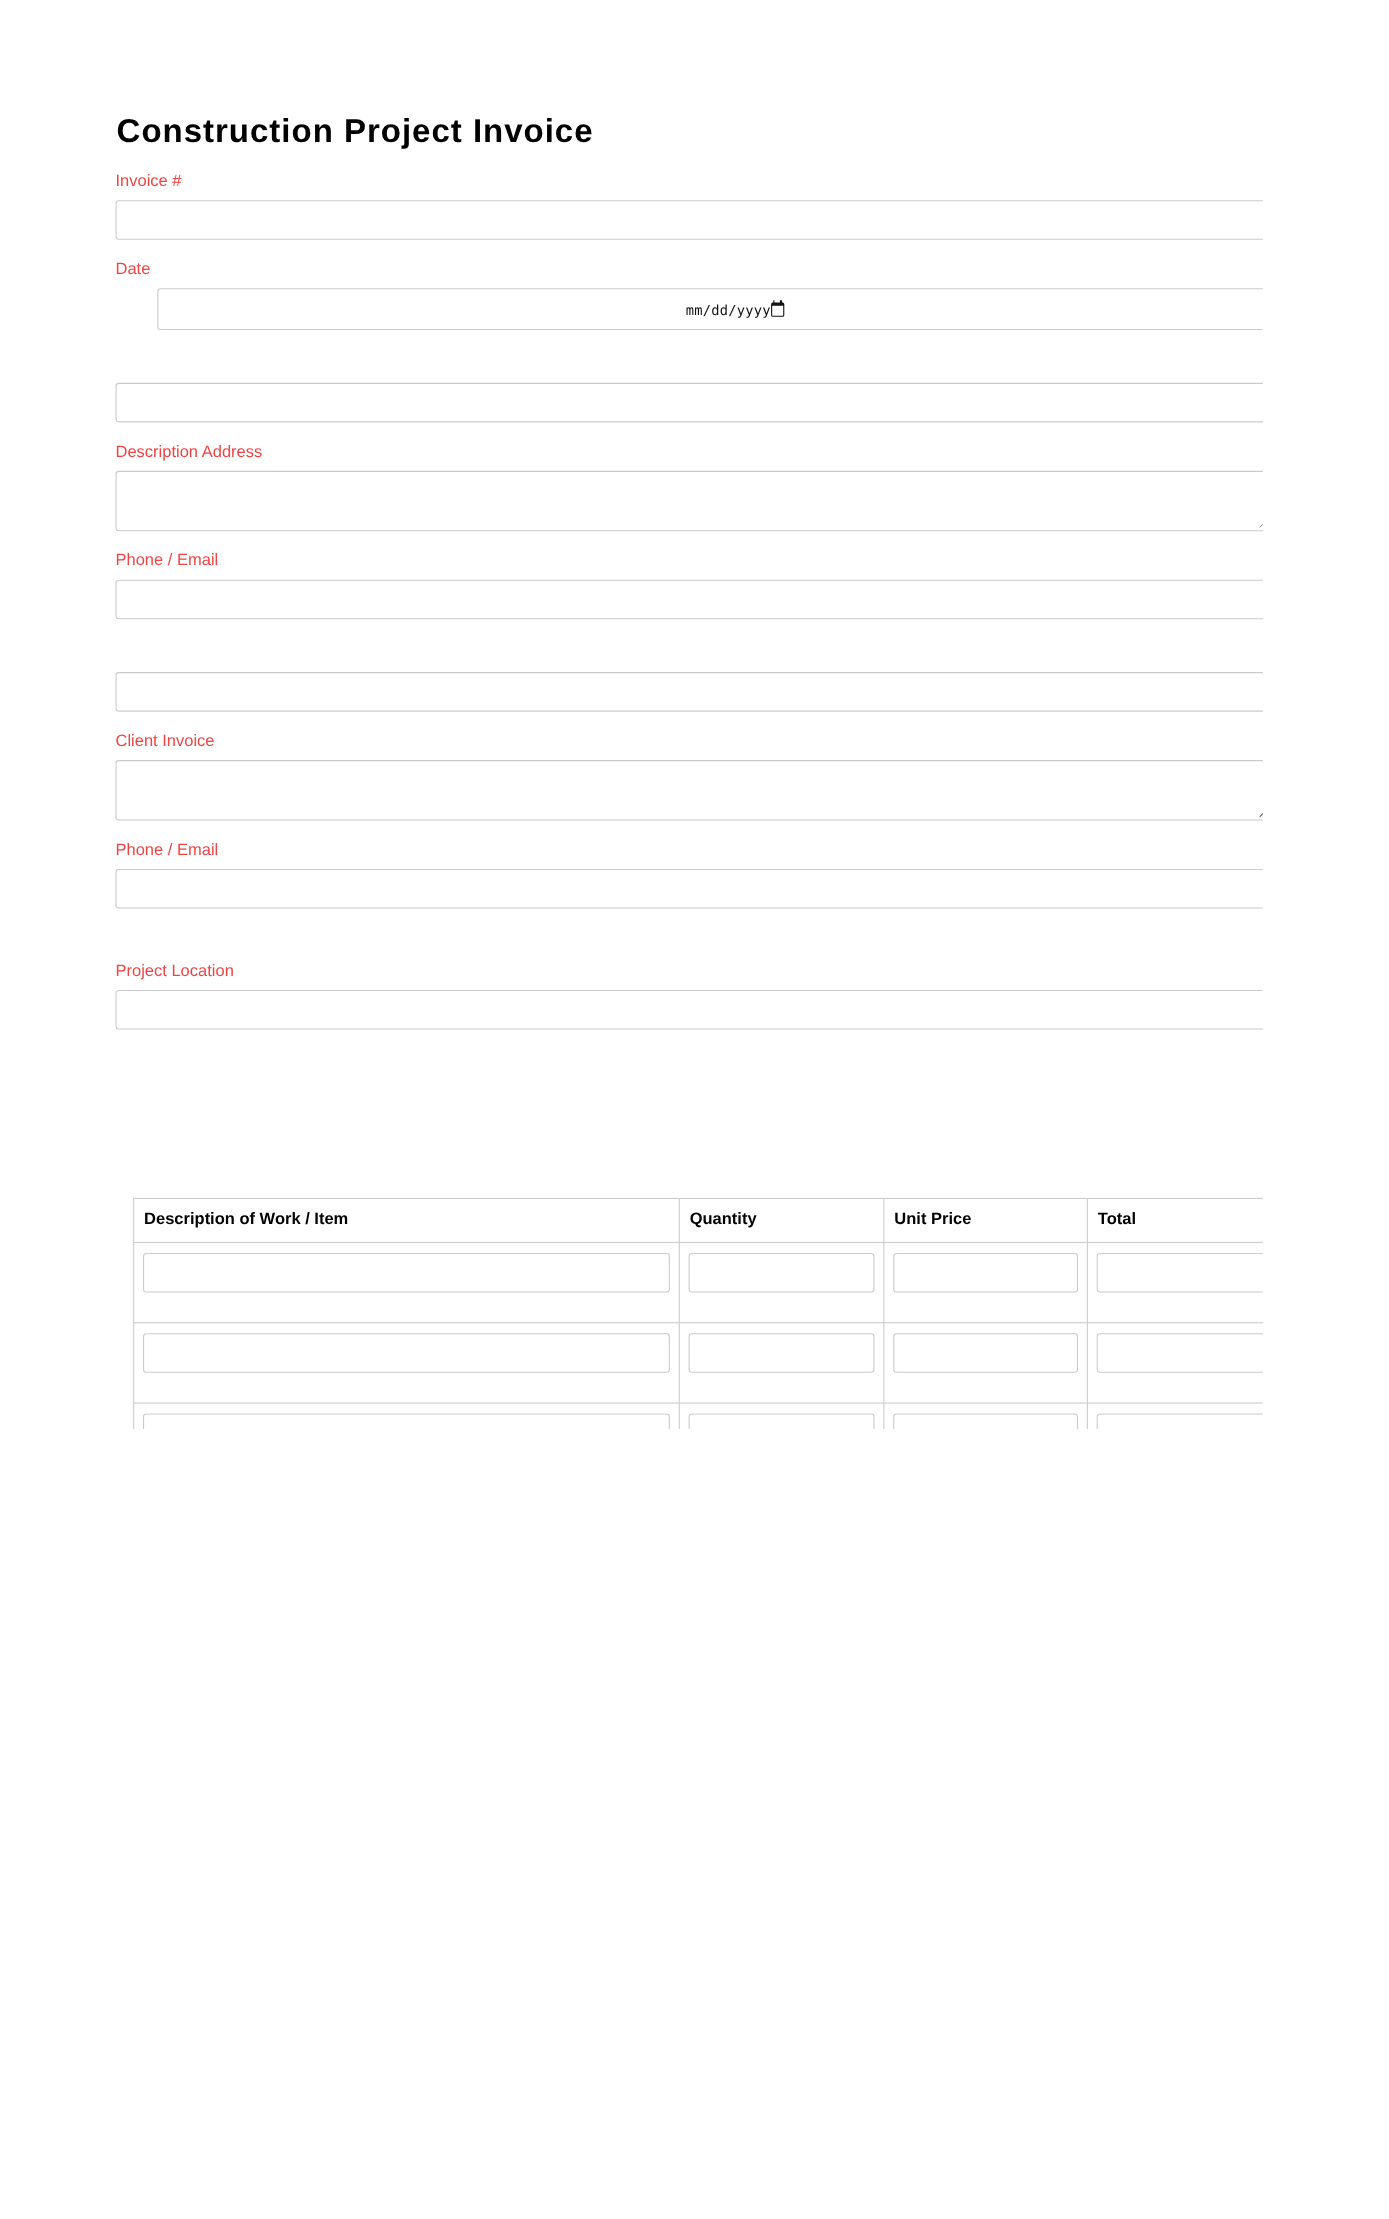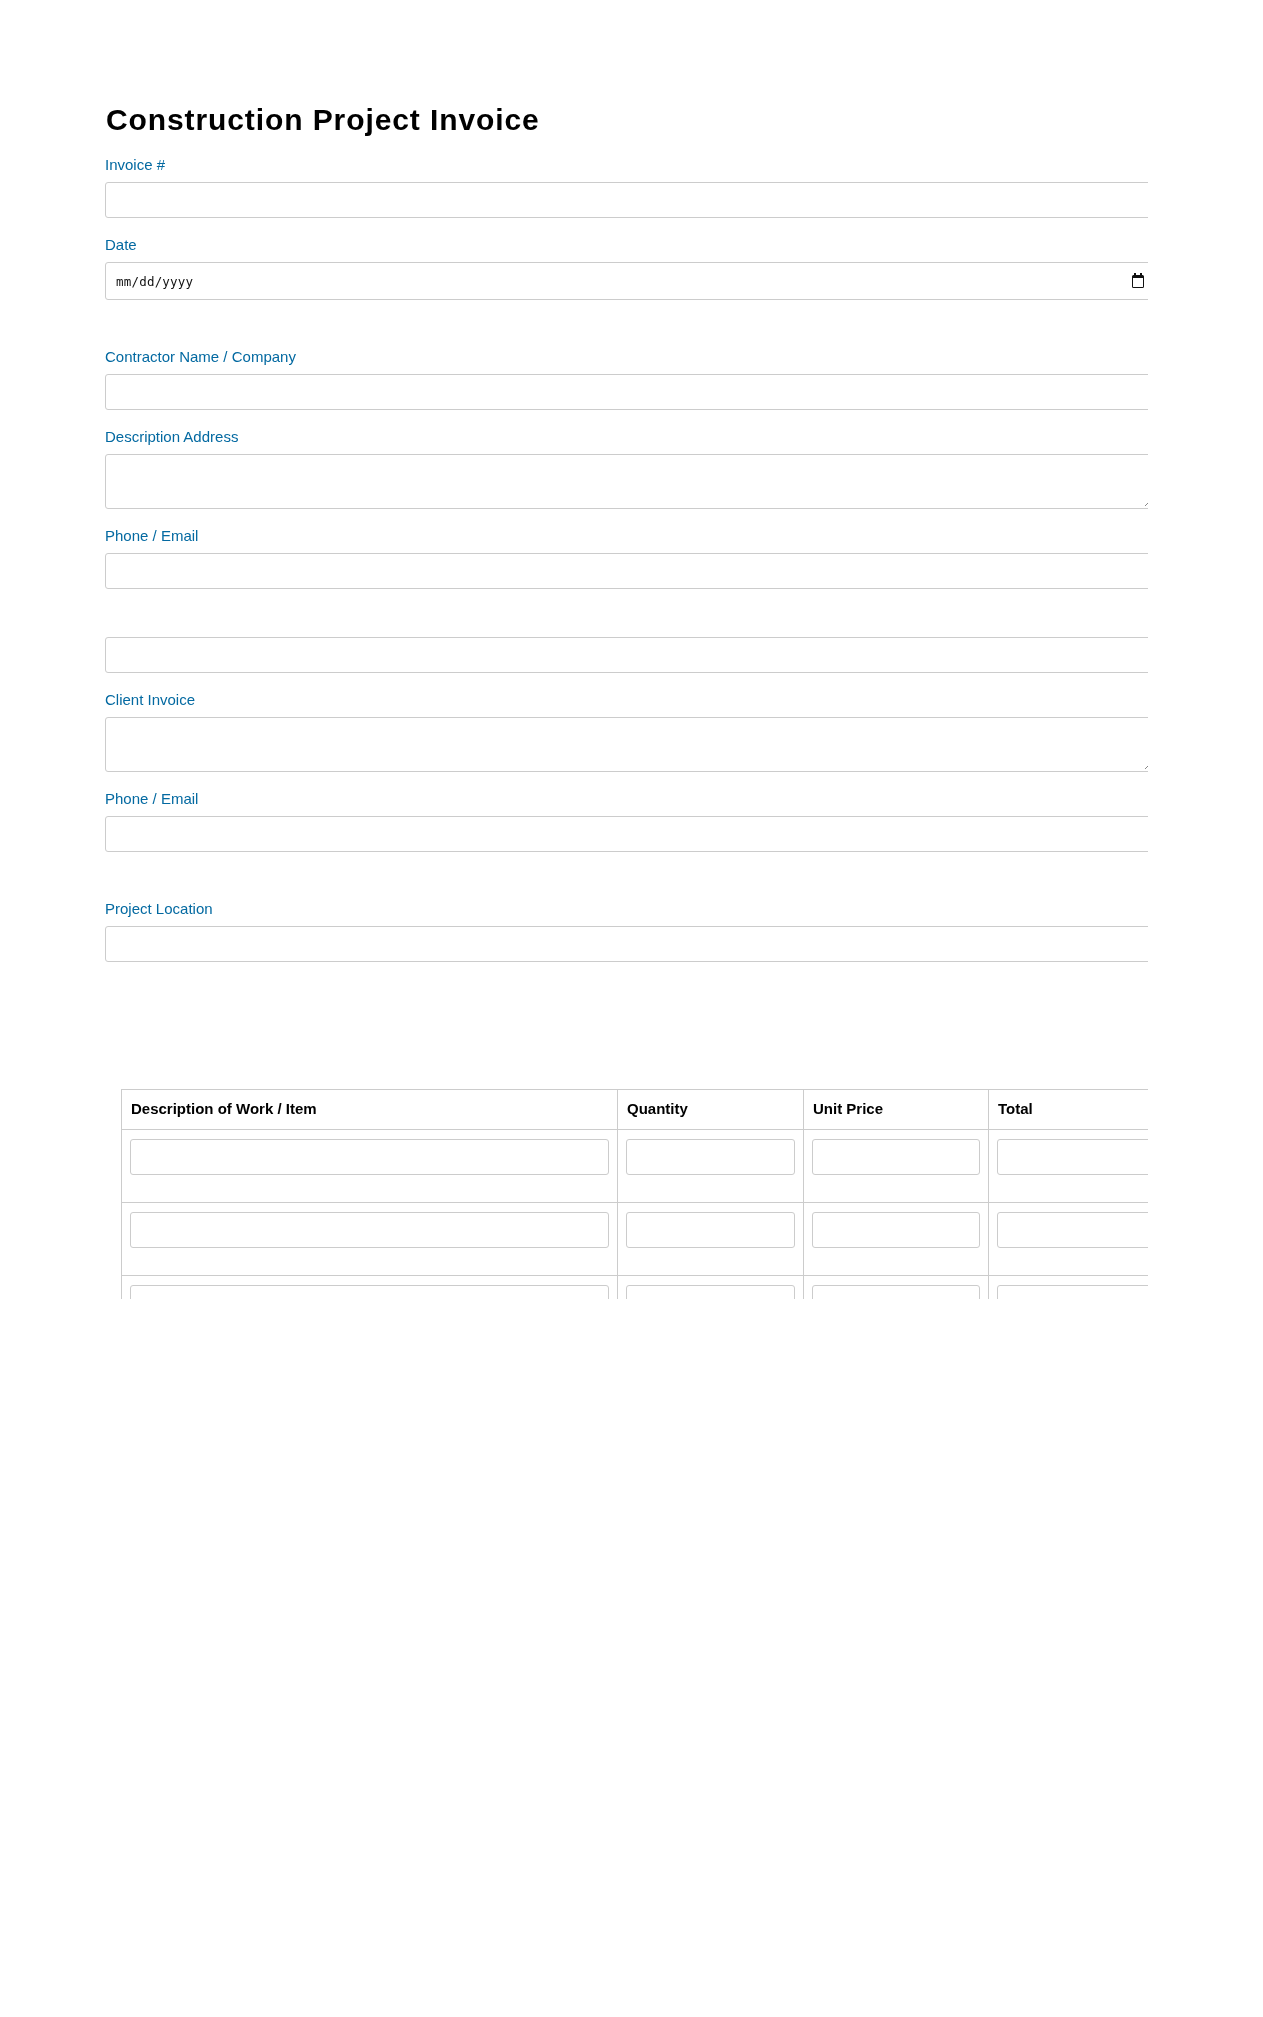--- a/index.html
+++ b/index.html
@@ -43,41 +43,42 @@
     left: 0;
     width: 1052px;
   }
   .field { margin-bottom: 18px; }
   .field label {
     display: block;
     font-size: 15px;
     line-height: 18px;
     height: 18px;
     margin-bottom: 8px;
-    color: #0369a1;
+    color: #ef4444;
   }
   .input {
     display: block;
     width: 100%;
     height: 36px;
     border: 1px solid #cccccc;
     border-radius: 3px;
     background: #fff;
     font-family: "Liberation Sans", sans-serif;
     font-size: 14px;
     padding: 6px 10px;
     outline: none;
   }
   .date-input {
     position: relative;
     height: 38px;
     display: flex;
     align-items: center;
-    justify-content: space-between;
+    justify-content: center;
     padding: 0 12px 0 10px;
+    margin-left: 38px;
   }
   .date-input .ph {
     font-family: "DejaVu Sans Mono", monospace;
     font-size: 12.5px;
     color: #111;
     letter-spacing: 0.2px;
   }
   .cal-icon {
     width: 12px;
     height: 13px;
@@ -158,21 +159,20 @@
         <label>Date</label>
         <div class="input date-input">
           <span class="ph">mm/dd/yyyy</span>
           <span class="cal-icon"></span>
         </div>
       </div>
 
       <div class="group-gap"></div>
 
       <div class="field">
-        <label>Contractor Name / Company</label>
         <input class="input" type="text" value="" style="">
       </div>
 
       <div class="field">
         <label>Description Address</label>
         <div class="input textarea">
           <span class="resize-grip"></span>
         </div>
       </div>
 

